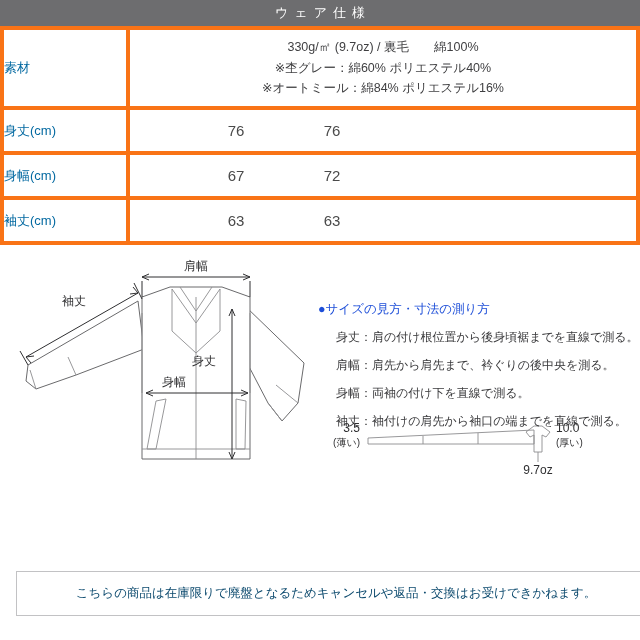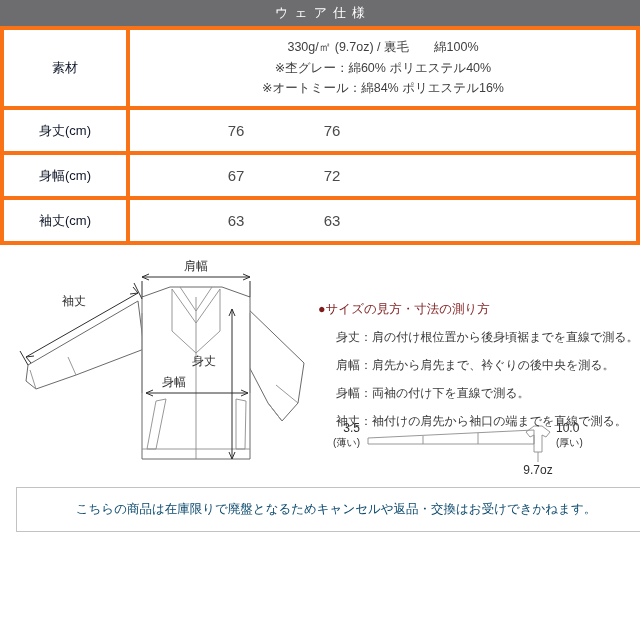--- a/index.html
+++ b/index.html
@@ -10,21 +10,21 @@
   body {
     width: 640px;
     height: 640px;
     font-family: "Liberation Sans", "DejaVu Sans", sans-serif;
     color: #3a3a3a;
     overflow: hidden;
     position: relative;
   }
   .page {
     width: 640px;
-    height: 532px;
+    height: 616px;
     position: relative;
     box-sizing: border-box;
   }
 
   
   .header-bar {
     height: 26px;
     background: #6d6d6f;
     color: #ffffff;
     display: flex;
@@ -44,22 +44,21 @@
   }
   .spec-table td {
     border: 4px solid #f97316;
     font-size: 13px;
     color: #4a4a4a;
     padding: 0;
     vertical-align: middle;
   }
   .spec-table td.label-cell {
     width: 122px;
-    text-align: center;
-    color: #0f172a;
+    color: #0369a1;
     font-size: 13px;
   }
   .spec-table tr.material-row td {
     height: 76px;
   }
   .spec-table tr.size-head-row td,
   .spec-table tr.data-row td {
     height: 41px;
   }
   .material-lines {
@@ -109,21 +108,21 @@
 
   
   .notes {
     position: absolute;
     left: 318px;
     top: 56px;
     width: 318px;
   }
   .notes-title {
     font-size: 12.5px;
-    color: #7f1d1d;
+    color: #1d4ed8;
     margin-bottom: 11px;
   }
   .note-line {
     font-size: 12px;
     color: #3a3a3c;
     margin-bottom: 11px;
     padding-left: 18px;
     white-space: nowrap;
   }
 

